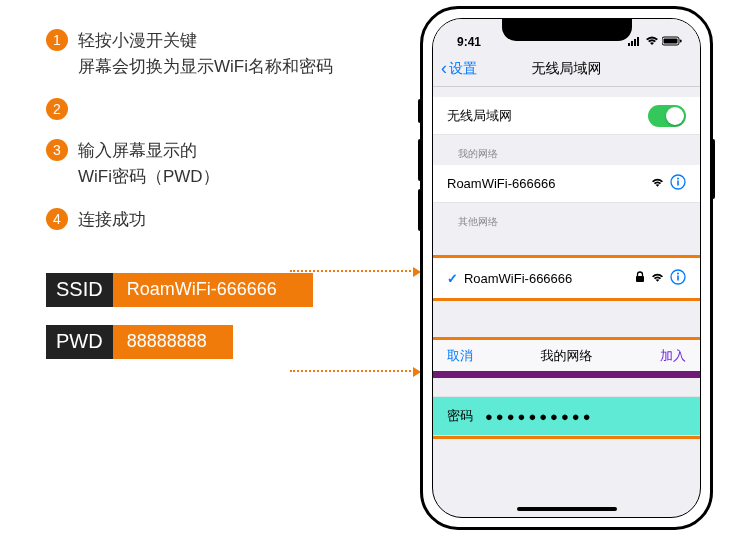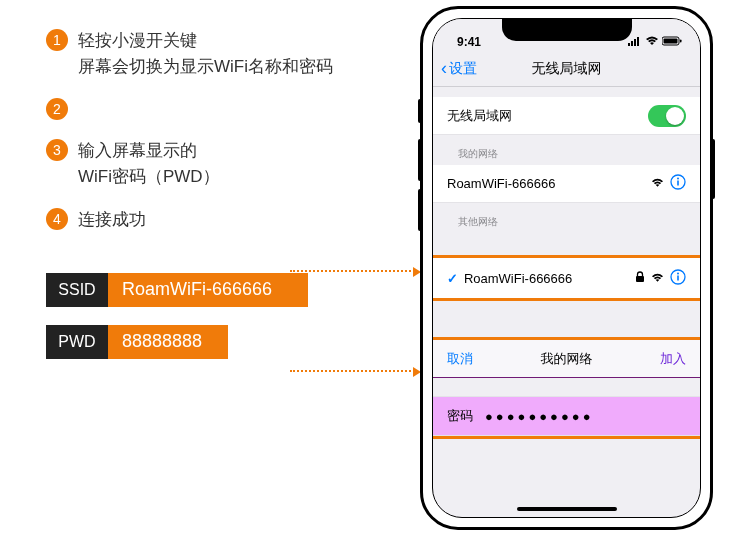--- a/index.html
+++ b/index.html
@@ -43,21 +43,21 @@
     margin-top: 40px;
   }
   .cred-row {
     display: flex;
     margin-bottom: 18px;
     height: 34px;
   }
   .cred-label {
     background: #222;
     color: #fff;
-    font-size: 16px;
+    font-size: 20px;
     font-weight: 500;
     display: flex;
     align-items: center;
     justify-content: center;
     padding: 0 10px;
     min-width: 62px;
   }
   .cred-value {
     background: #f07b0a;
     color: #fff;
@@ -185,32 +185,32 @@
 
   .pwd-dialog {
     position: absolute;
     top: 321px; left: 0; right: 0;
     background: #f0eff3;
   }
   .pwd-header {
     height: 38px;
     display: flex; align-items: center; justify-content: space-between;
     padding: 0 14px;
-    border-bottom: 1px solid #701a75;
+    border-bottom: 7px solid #701a75;
     background: #f8f7fa;
     font-size: 13px;
   }
   .pwd-cancel { color: #007aff; }
   .pwd-title { font-size: 13px; font-weight: 500; }
   .pwd-join { color: #6d28d9; }
   .pwd-input-row {
     height: 40px;
     display: flex; align-items: center;
     padding: 0 14px;
-    background: #f0abfc;
+    background: #5eead4;
     font-size: 13px;
     margin-top: 18px;
     border-top: 1px solid #e4e3e7;
     border-bottom: 1px solid #e4e3e7;
   }
   .pwd-dots { letter-spacing: 3px; margin-left: 12px; }
 
   .connector {
     position: absolute;
     border-top: 2px dotted #f07b0a;

